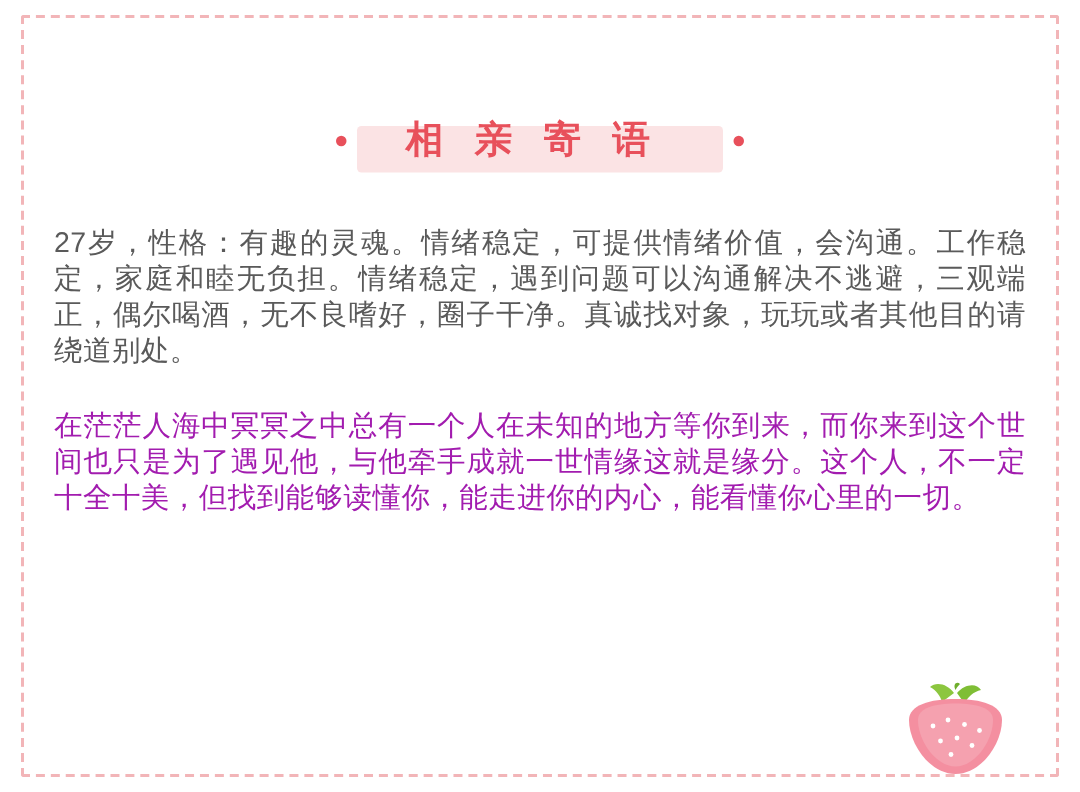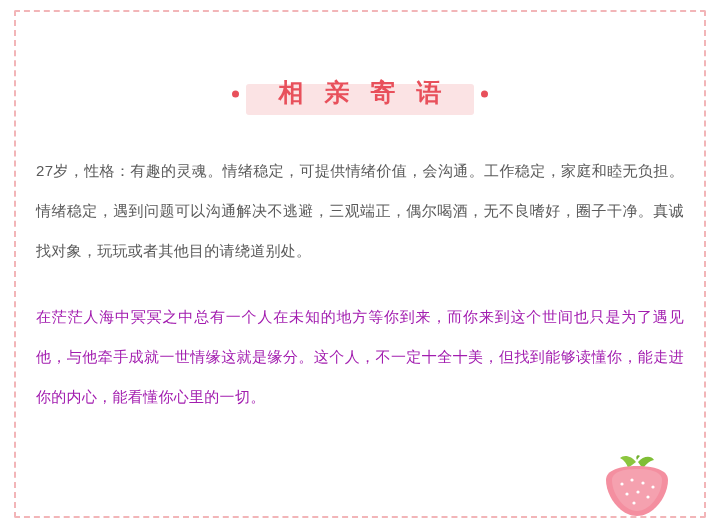--- a/index.html
+++ b/index.html
@@ -41,21 +41,21 @@
   }
   
   .title-wrap {
     text-align: center;
     margin-top: 46px;
     margin-bottom: 34px;
   }
   .title {
     display: inline-block;
     position: relative;
-    padding: 6px 26px 8px 26px;
+    padding: 6px 42px 8px 26px;
     font-size: 25px;
     font-weight: bold;
     letter-spacing: 7px;
     color: #e8505b;
     text-indent: 7px;
   }
   .title-bg {
     position: absolute;
     left: 0;
     right: 0;
@@ -77,22 +77,22 @@
     border-radius: 50%;
     background: #e8505b;
     transform: translateY(-50%);
     z-index: 2;
   }
   .title-dot.left { left: -14px; }
   .title-dot.right { right: -14px; }
 
   
   .para {
-    font-size: 15px;
-    line-height: 40px;
+    font-size: 19px;
+    line-height: 24px;
     color: #4a4a4a;
     text-align: justify;
     letter-spacing: 0.3px;
     margin: 0 0 26px 0;
   }
   .para.first {
     color: #5a5a5a;
   }
   .para.second {
     color: #a21caf;

